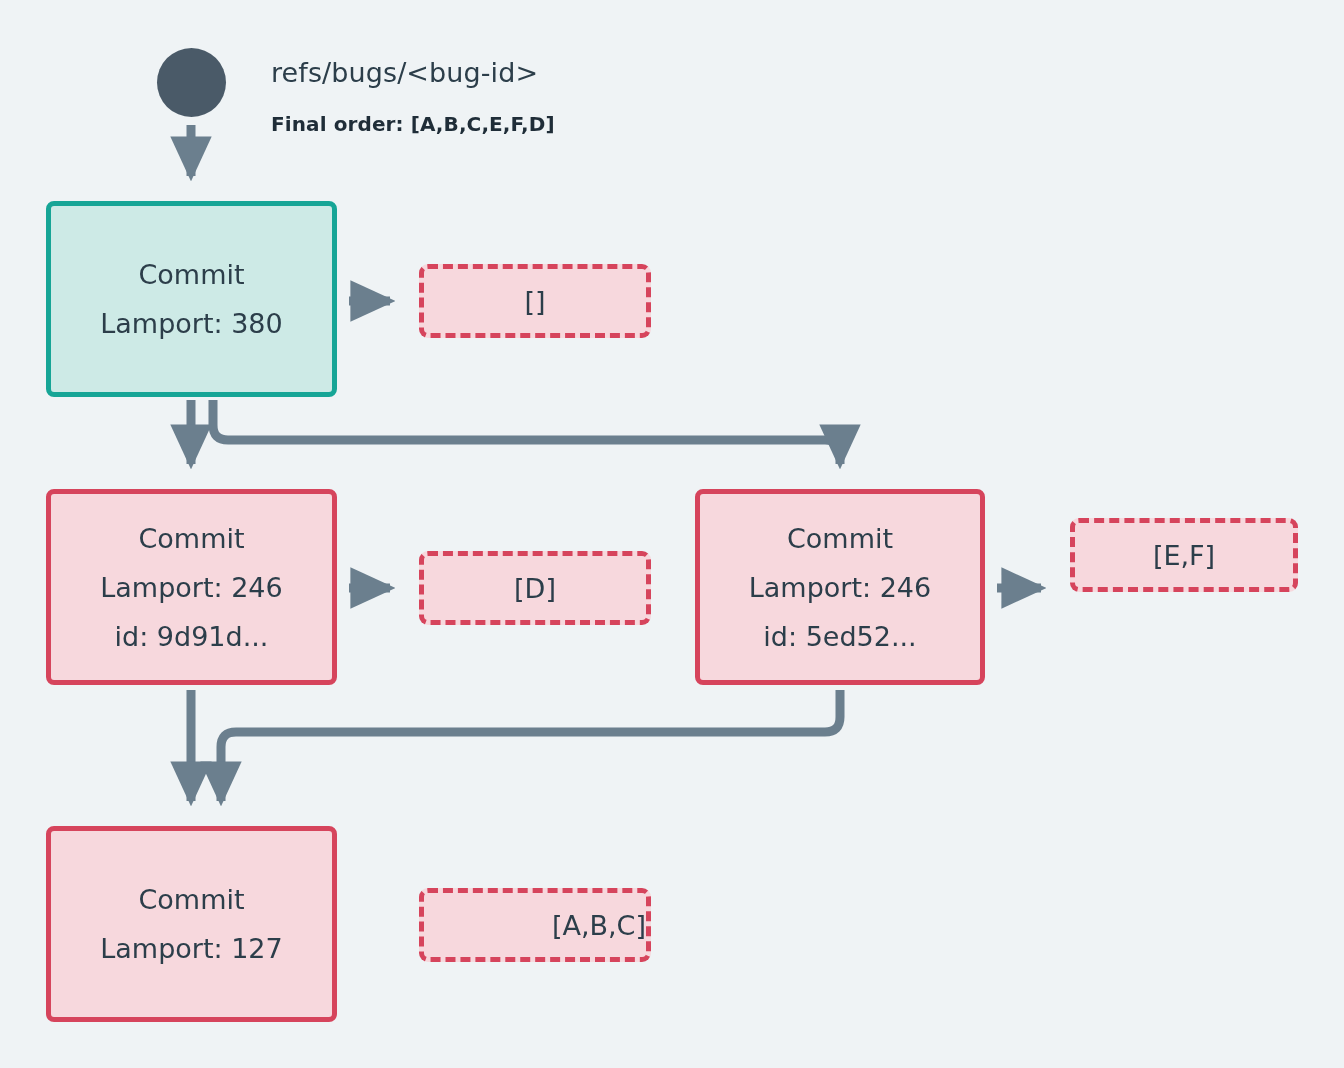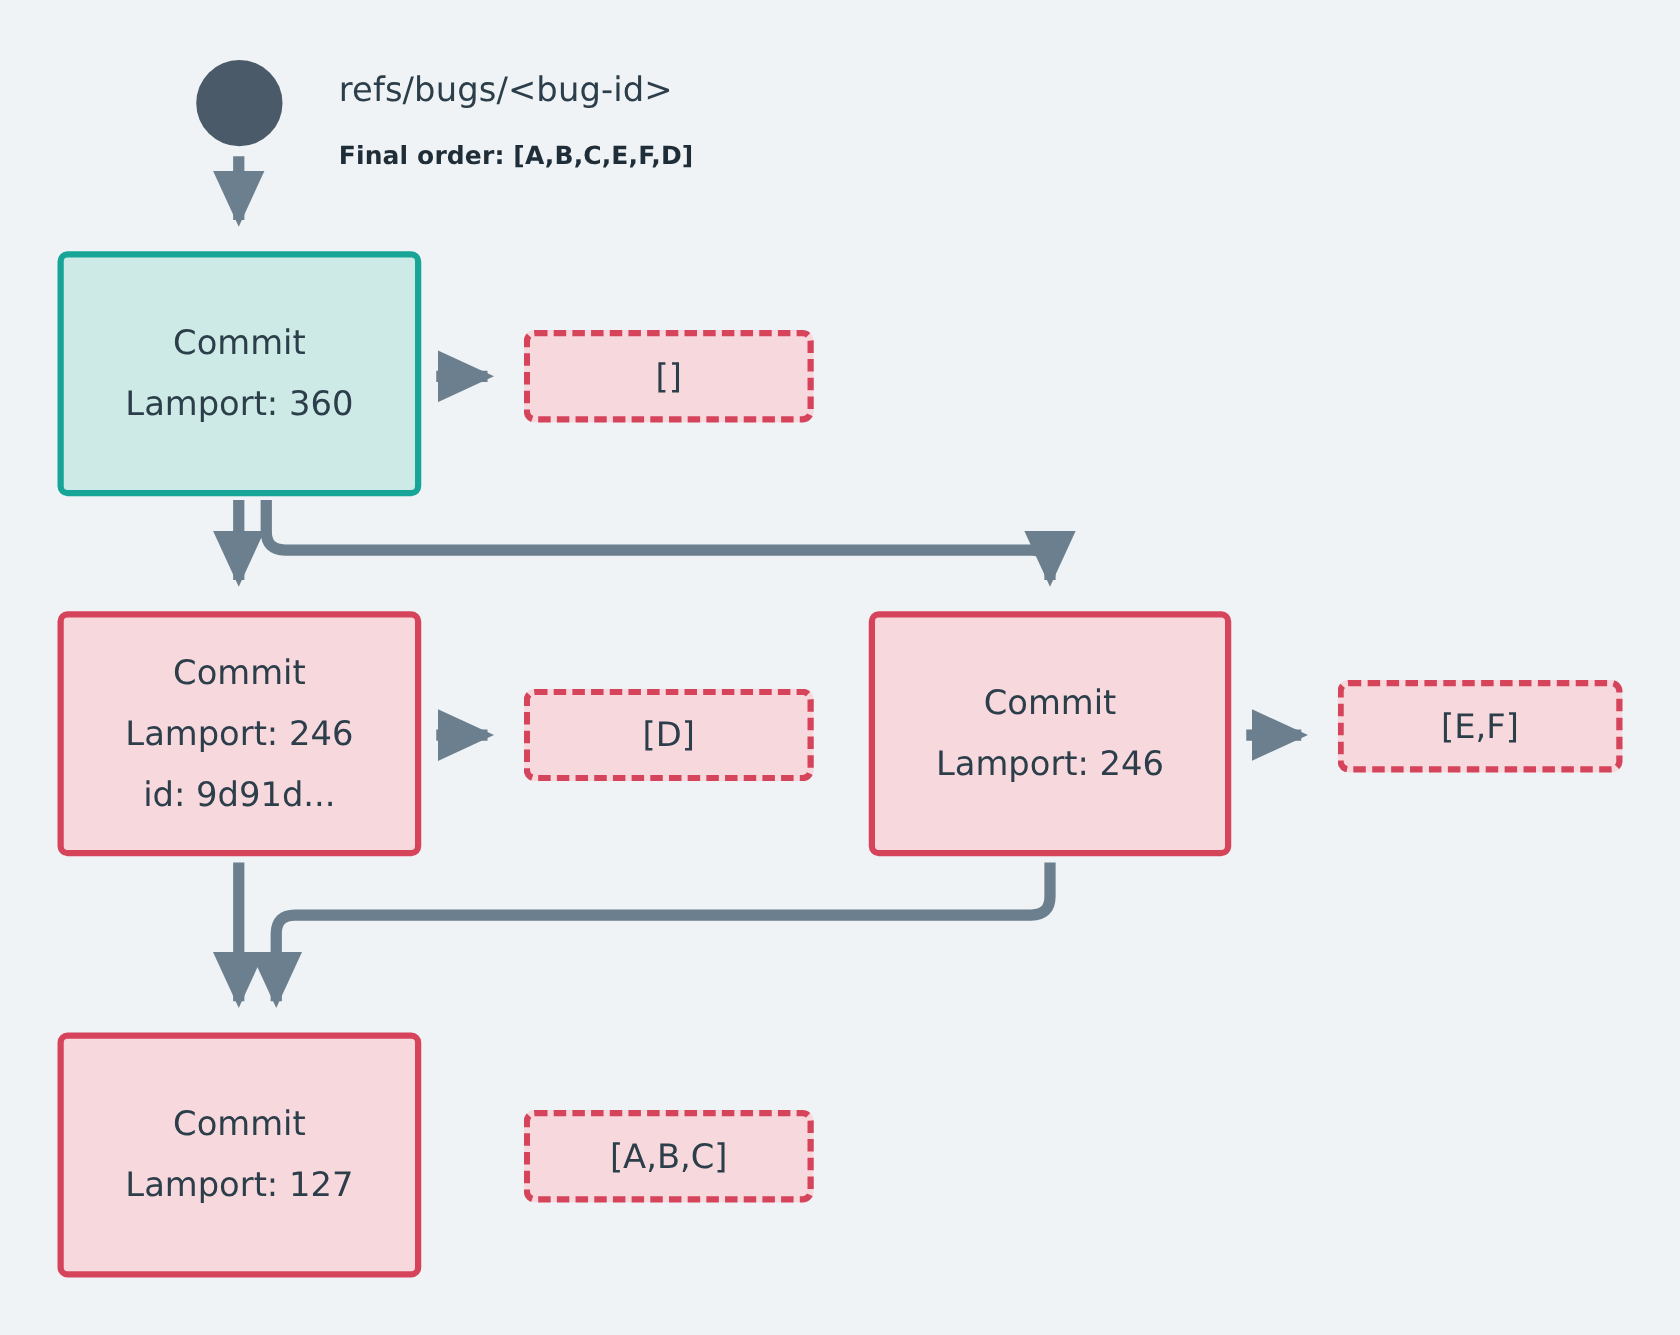--- a/index.html
+++ b/index.html
@@ -97,22 +97,22 @@
     white-space: nowrap;
   }
   
   #node-cc267 { left: 46px;  top: 201px; width: 291px; height: 196px; }
   #node-9d91d { left: 46px;  top: 489px; width: 291px; height: 196px; }
   #node-5ed52 { left: 695px; top: 489px; width: 290px; height: 196px; }
   #node-a547a { left: 46px;  top: 826px; width: 291px; height: 196px; }
 
   #payload-cc267 { left: 419px;  top: 264px; width: 232px; height: 74px; }
   #payload-9d91d { left: 419px;  top: 551px; width: 232px; height: 74px; }
-  #payload-5ed52 { left: 1070px; top: 544px; width: 228px; height: 74px; justify-content: center; }
-  #payload-a547a { left: 419px;  top: 888px; width: 232px; height: 74px; }
+  #payload-5ed52 { left: 1070px; top: 518px; width: 228px; height: 74px; justify-content: center; }
+  #payload-a547a { left: 419px;  top: 888px; width: 232px; height: 74px; justify-content: flex-end; }
 </style>
 </head>
 <body>
 
 <div id="canvas">
 
   <svg class="layer-edges" viewBox="0 0 1344 1068" width="1344" height="1068">
     <defs>
       <marker id="arrowhead" markerWidth="5" markerHeight="4.6" refX="4.4" refY="2.3" orient="auto" markerUnits="strokeWidth">
         <path d="M0,0 L5,2.3 L0,4.6 Z" fill="#6b7f8e"></path>
@@ -136,32 +136,33 @@
     <path d="M840,690 L840,717 Q840,732 825,732 L236,732 Q221,732 221,747 L221,801" stroke="#6b7f8e" stroke-width="9" fill="none" stroke-linecap="butt" stroke-linejoin="round" marker-end="url(#arrowhead)"></path>
   </svg>
 
   <div class="start-dot"></div>
 
   <div class="ref-label">refs/bugs/&lt;bug-id&gt;</div>
   <div class="final-order">Final order: [A,B,C,E,F,D]</div>
 
   <div class="commit-node accent-teal" id="node-cc267">
     <div class="row">Commit</div>
-    <div class="row">Lamport: 360</div>
+    <div class="row">Lamport: 380</div>
   </div>
 
   <div class="commit-node accent-red" id="node-9d91d">
     <div class="row">Commit</div>
     <div class="row">Lamport: 246</div>
     <div class="row">id: 9d91d...</div>
   </div>
 
   <div class="commit-node accent-red" id="node-5ed52">
     <div class="row">Commit</div>
     <div class="row">Lamport: 246</div>
+    <div class="row">id: 5ed52...</div>
   </div>
 
   <div class="commit-node accent-red" id="node-a547a">
     <div class="row">Commit</div>
     <div class="row">Lamport: 127</div>
   </div>
 
   <div class="payload-box" id="payload-cc267">
     <span>[]</span>
   </div>

